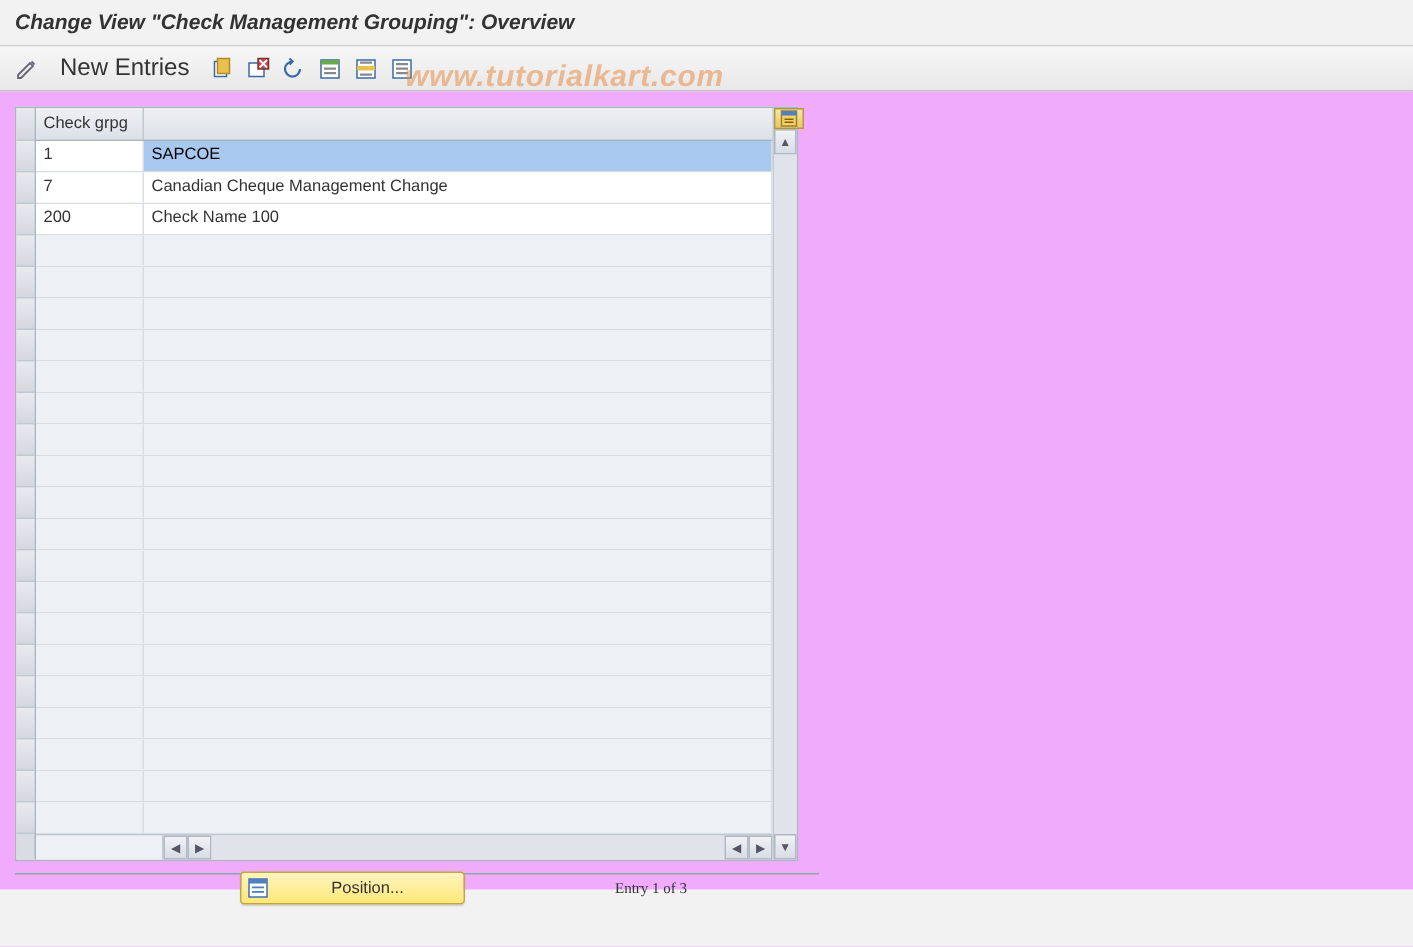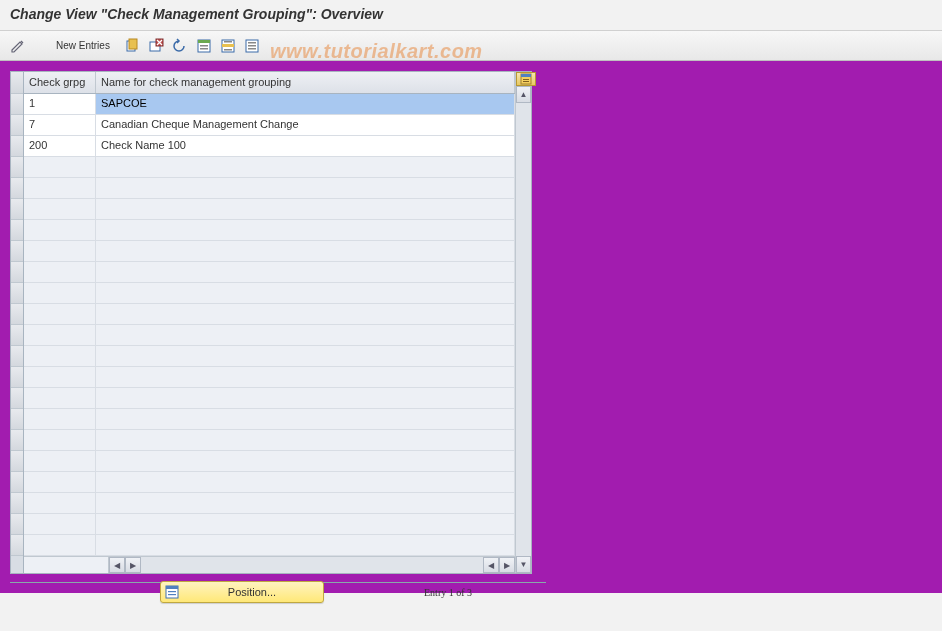--- a/index.html
+++ b/index.html
@@ -37,40 +37,39 @@
       height: 20px;
       display: flex;
       align-items: center;
       justify-content: center;
       cursor: pointer;
       border-radius: 2px;
     }
     .tb-text-btn {
       padding: 2px 8px;
       cursor: pointer;
-      font-size: 10px;
+      font-size: 16px;
       color: #333;
       border-radius: 2px;
-      margin-left: 16px;
     }
     .watermark {
       position: absolute;
       top: 40px;
       left: 270px;
       font-size: 20px;
       font-weight: bold;
       color: rgba(231, 140, 70, 0.55);
       z-index: 100;
       pointer-events: none;
       letter-spacing: 0.5px;
       font-style: italic;
     }
     .content-area {
       padding: 10px;
-      background: #a21caf;
+      background: #f0abfc;
     }
     .table-wrap {
       display: flex;
       width: 522px;
       border: 1px solid #a8b4c0;
       background: #fff;
       position: relative;
     }
     .row-selectors {
       width: 13px;
@@ -178,21 +177,21 @@
       gap: 100px;
     }
     .position-btn {
       display: flex;
       align-items: center;
       background: linear-gradient(#fff4c0, #ffe878);
       border: 1px solid #c0a840;
       border-radius: 3px;
       padding: 2px 3px;
       cursor: pointer;
-      width: 164px;
+      width: 150px;
       height: 22px;
       box-shadow: 0 1px 1px rgba(0,0,0,0.15);
     }
     .position-btn-icon {
       width: 16px;
       height: 16px;
       margin-right: 4px;
       display: flex;
       align-items:center;
       justify-content:center;
@@ -303,21 +302,20 @@
           <div class="row-sel-cell"></div>
           <div class="row-sel-cell"></div>
           <div class="row-sel-cell"></div>
           <div class="row-sel-cell"></div>
           <div class="row-sel-cell"></div>
         </div>
     </div>
     <div class="grid-main">
       <div class="grid-header">
         <div class="gh-cell gh-col1">Check grpg</div>
-        <div class="gh-cell gh-col2">Name for check management grouping</div>
       </div>
       <div class="grid-body" id="grid-body">
           <div class="grid-row">
             <div class="gr-cell gr-col1">1</div>
             <div class="gr-cell gr-col2 selected-cell">SAPCOE</div>
           </div>
           <div class="grid-row">
             <div class="gr-cell gr-col1">7</div>
             <div class="gr-cell gr-col2">Canadian Cheque Management Change</div>
           </div>

